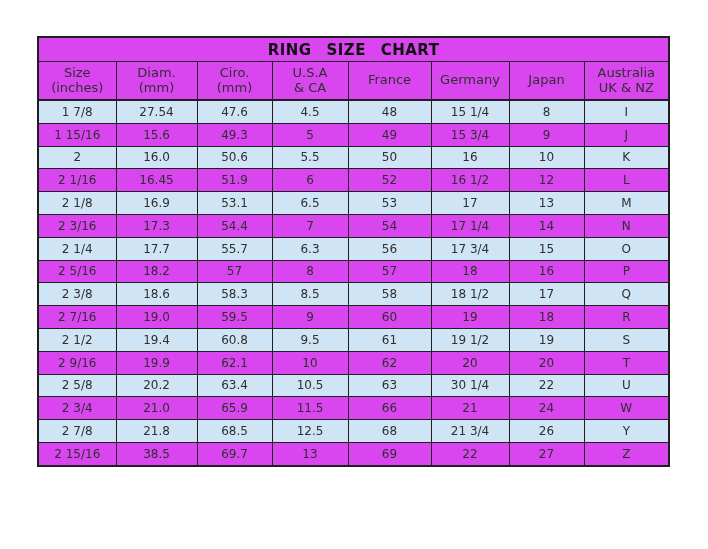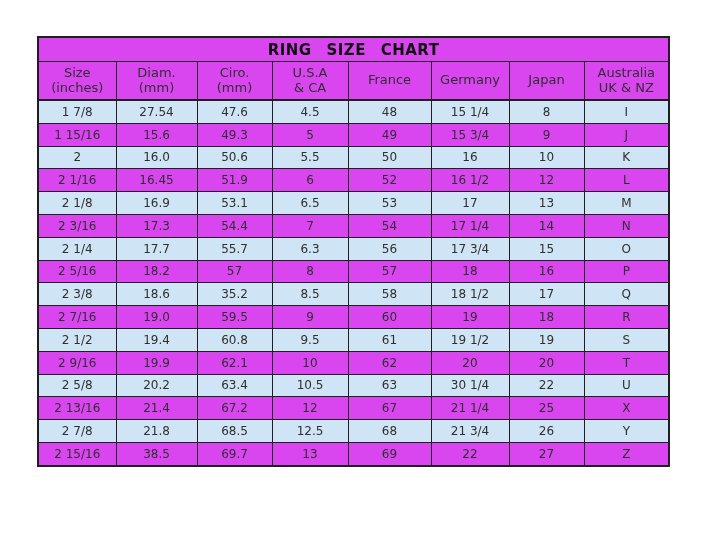--- a/index.html
+++ b/index.html
@@ -163,21 +163,21 @@
         <td>57</td>
         <td>8</td>
         <td>57</td>
         <td>18</td>
         <td>16</td>
         <td>P</td>
       </tr>
       <tr>
         <td>2 3/8</td>
         <td>18.6</td>
-        <td>35.2</td>
+        <td>58.3</td>
         <td>8.5</td>
         <td>58</td>
         <td>18 1/2</td>
         <td>17</td>
         <td>Q</td>
       </tr>
       <tr>
         <td>2 7/16</td>
         <td>19.0</td>
         <td>59.5</td>
@@ -211,28 +211,28 @@
         <td>2 5/8</td>
         <td>20.2</td>
         <td>63.4</td>
         <td>10.5</td>
         <td>63</td>
         <td>30 1/4</td>
         <td>22</td>
         <td>U</td>
       </tr>
       <tr>
-        <td>2 13/16</td>
-        <td>21.4</td>
-        <td>67.2</td>
-        <td>12</td>
-        <td>67</td>
-        <td>21 1/4</td>
-        <td>25</td>
-        <td>X</td>
+        <td>2 3/4</td>
+        <td>21.0</td>
+        <td>65.9</td>
+        <td>11.5</td>
+        <td>66</td>
+        <td>21</td>
+        <td>24</td>
+        <td>W</td>
       </tr>
       <tr>
         <td>2 7/8</td>
         <td>21.8</td>
         <td>68.5</td>
         <td>12.5</td>
         <td>68</td>
         <td>21 3/4</td>
         <td>26</td>
         <td>Y</td>

